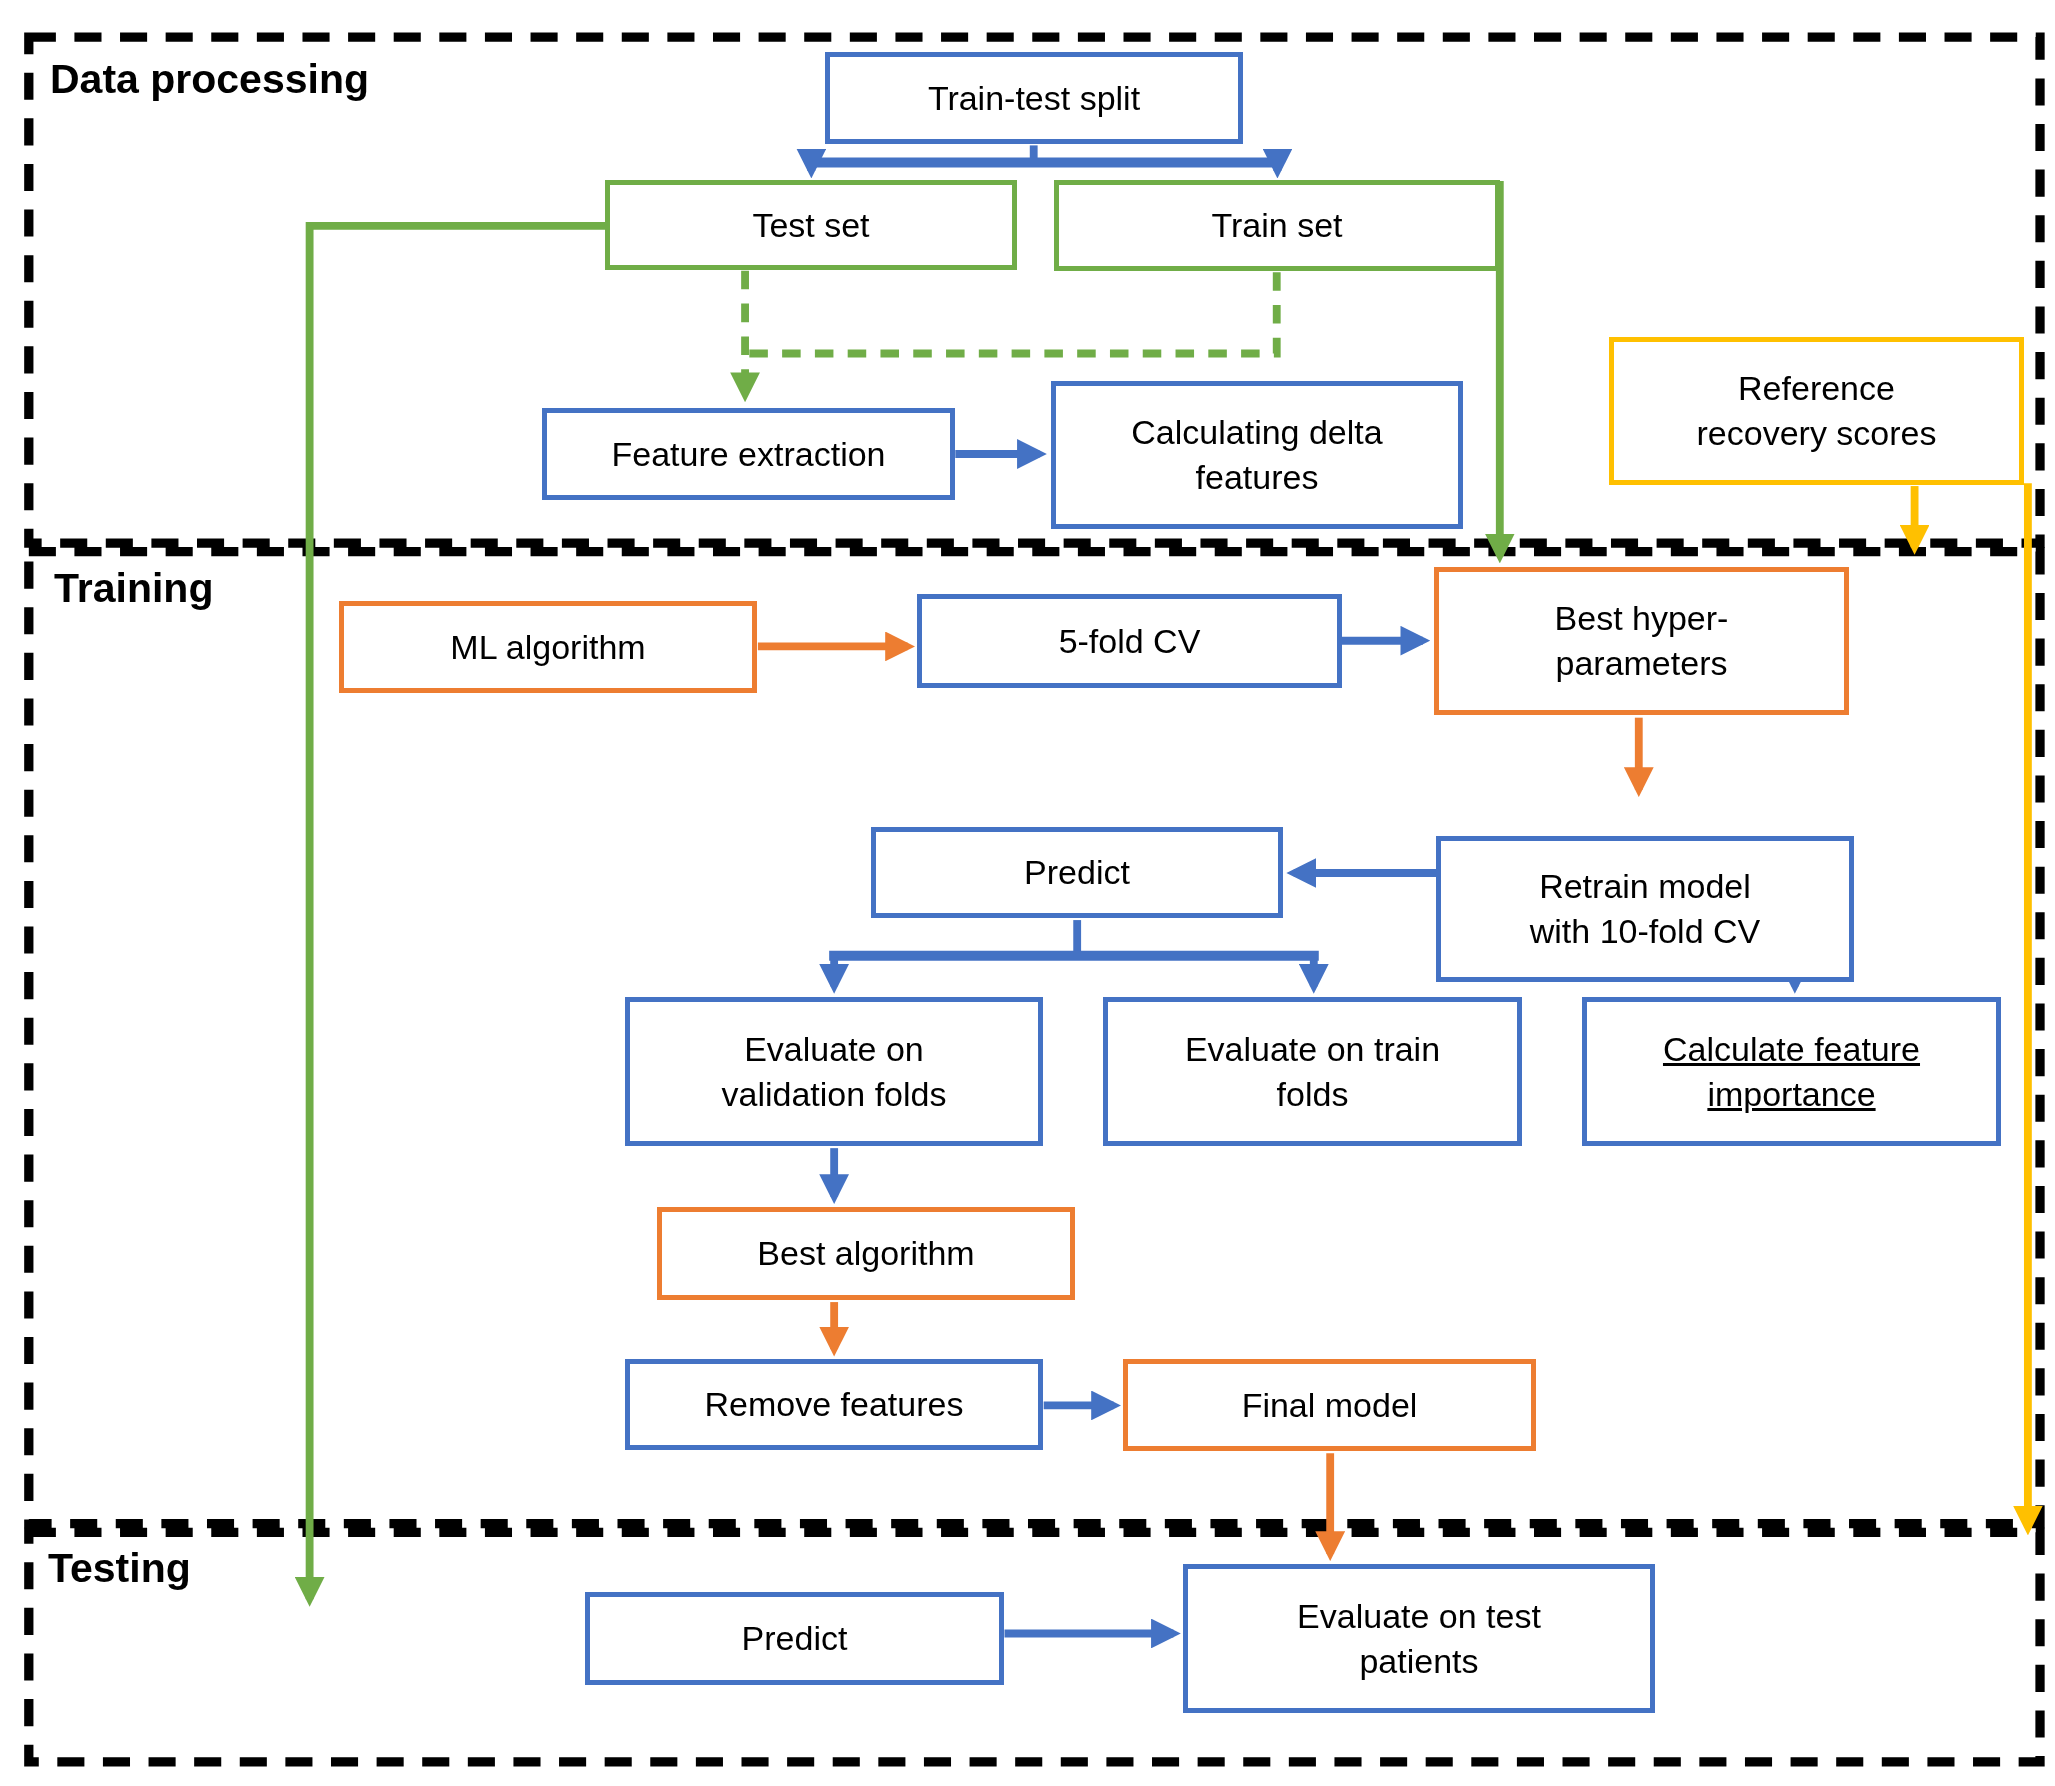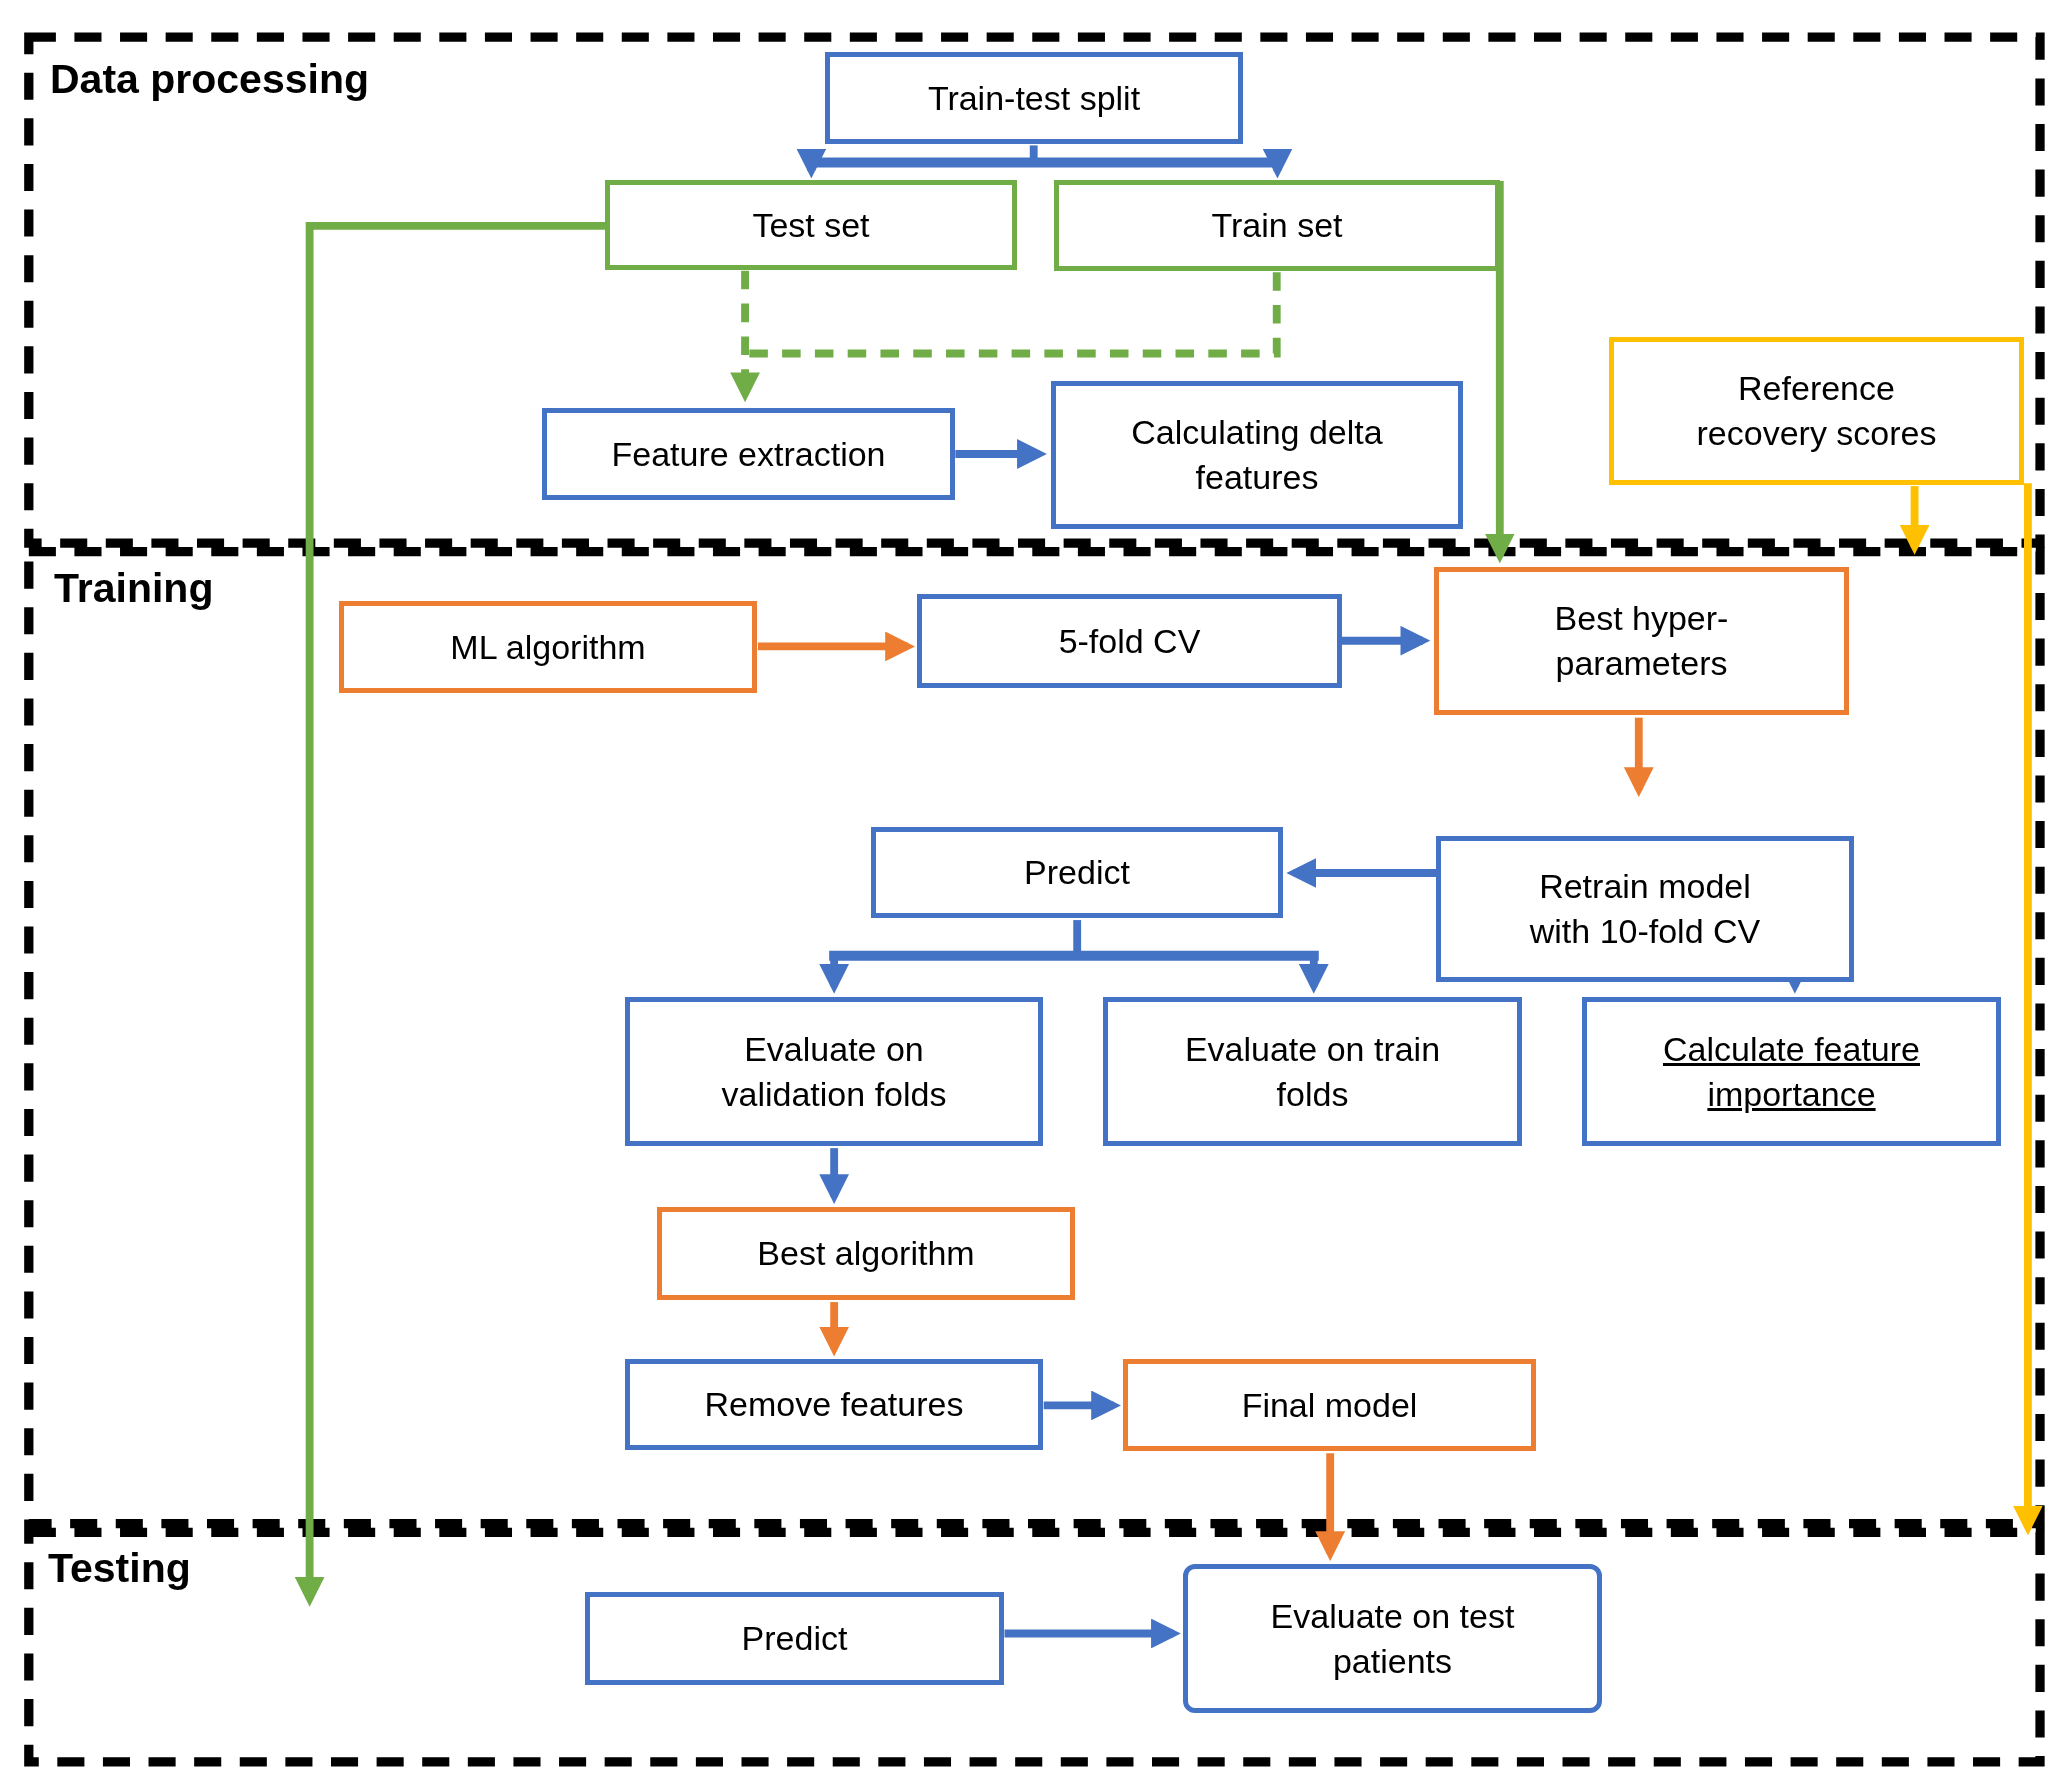--- a/index.html
+++ b/index.html
@@ -68,21 +68,21 @@
   #box-best-hyper       { left:1434px; top:567px;  width:415px; height:148px; }
   #box-retrain          { left:1436px; top:800px; width:418px; height:146px;margin-top:36px; }
   #box-predict-training { left:871px; top:827px; width:412px; height:91px; }
   #box-eval-validation  { left:625px;  top:997px; width:418px; height:149px; }
   #box-eval-train       { left:1103px; top:997px; width:419px; height:149px; }
   #box-calc-importance  { left:1582px; top:997px; width:419px; height:149px;text-decoration:underline; }
   #box-best-algorithm   { left:625px;  top:1207px; width:418px; height:93px;margin-left:32px; }
   #box-remove-features  { left:625px;  top:1359px; width:418px; height:91px; }
   #box-final-model      { left:1123px; top:1359px; width:413px; height:92px; }
   #box-predict-testing  { left:585px;  top:1592px; width:419px; height:93px; }
-  #box-eval-test        { left:1183px; top:1564px; width:419px; height:149px;border-radius:12px; }
+  #box-eval-test        { left:1183px; top:1564px; width:472px; height:149px; }
 
   #label-data-processing { left:50px; top:56px;text-align:center; }
   #label-training        { left:54px; top:565px; }
   #label-testing         { left:48px; top:1545px; }
 </style>
 </head>
 <body>
 
 <div id="diagram">
 

